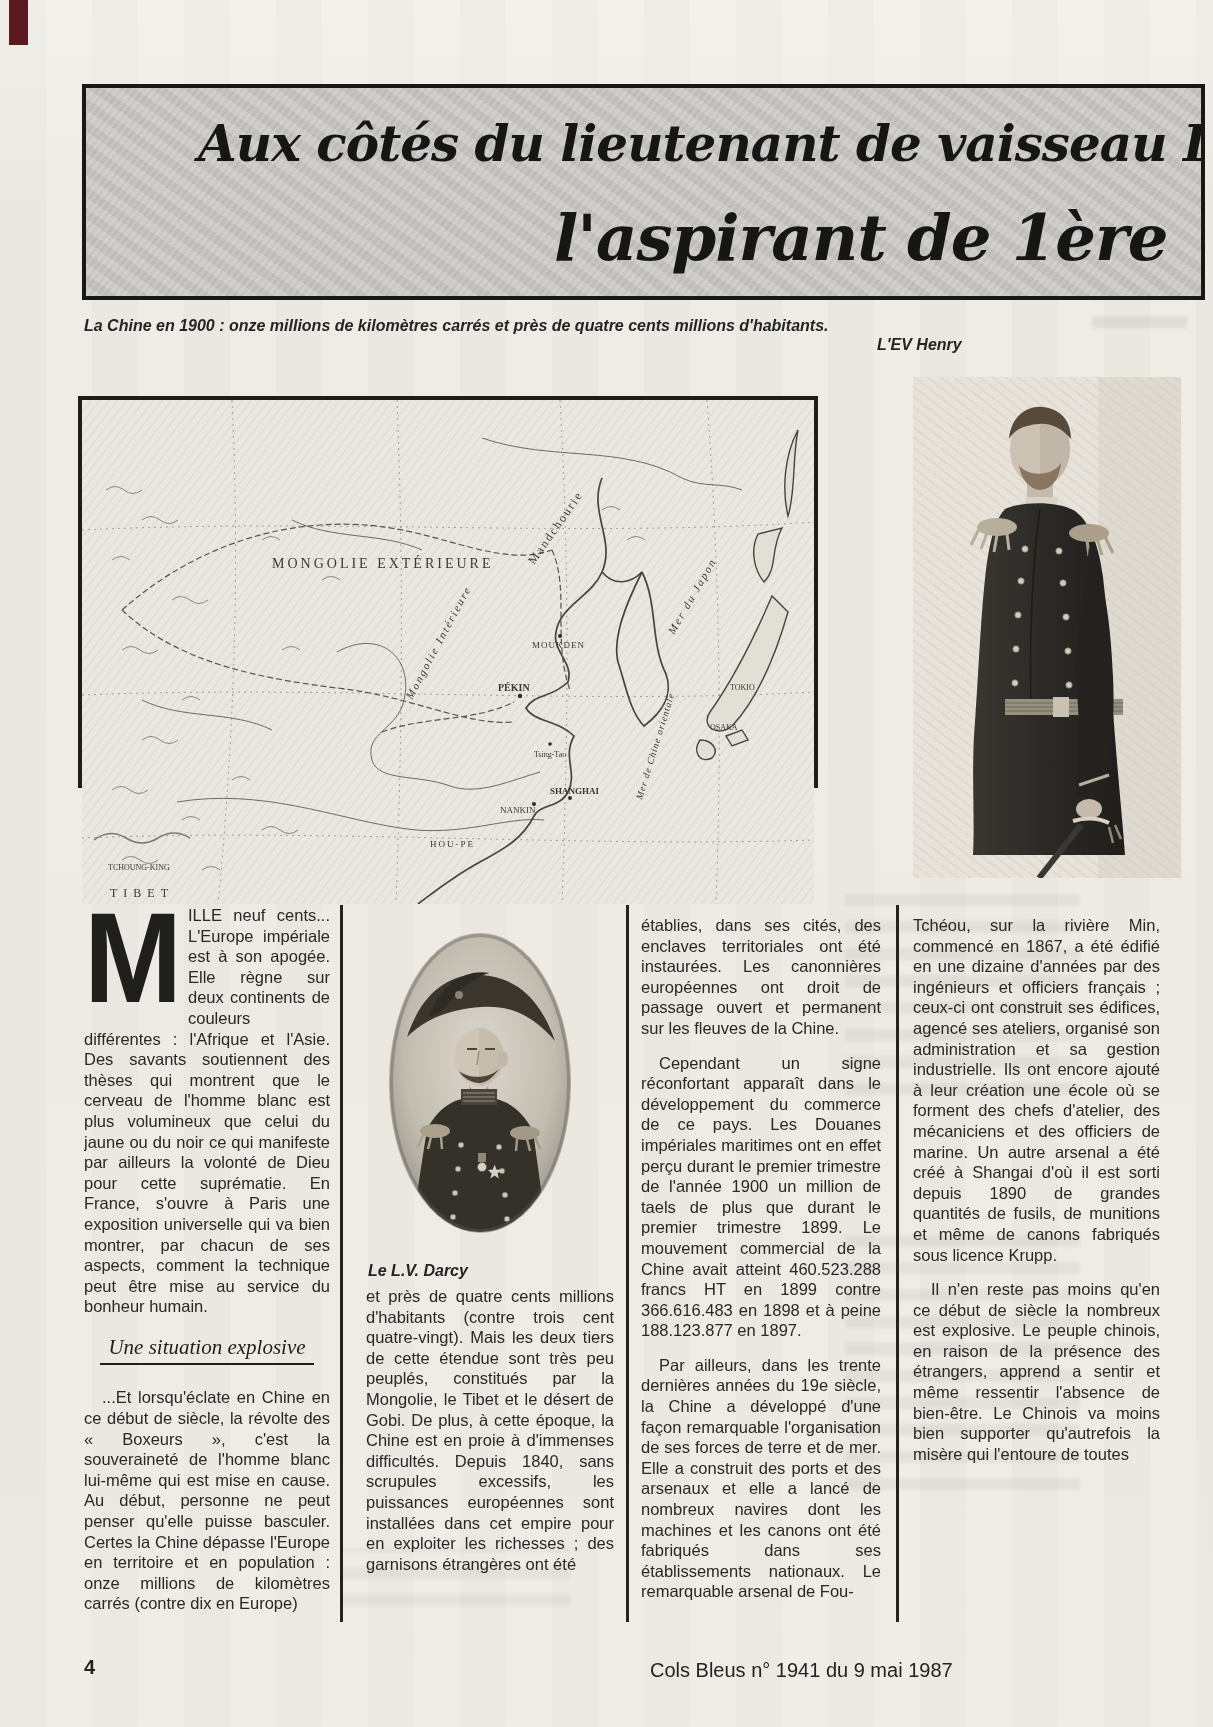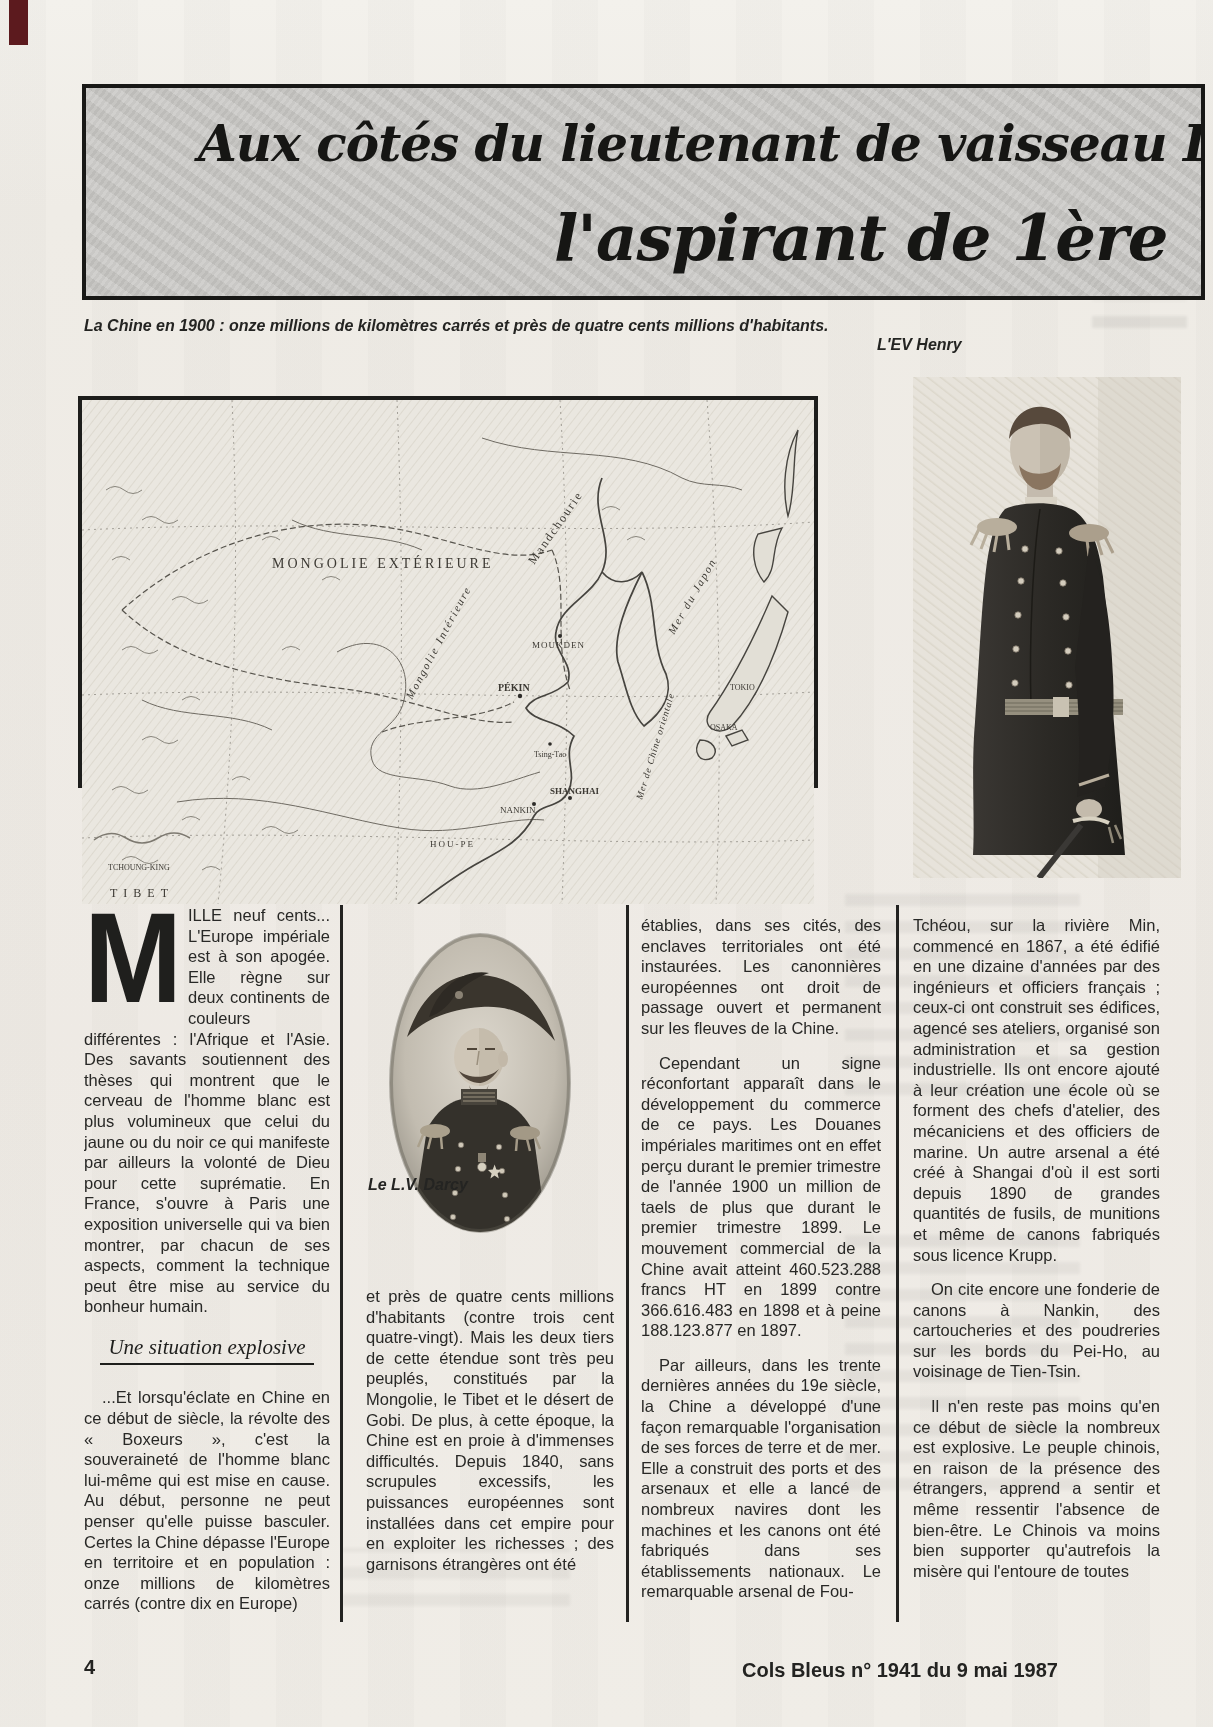--- a/index.html
+++ b/index.html
@@ -20,21 +20,21 @@
   #banner::after{content:"";position:absolute;inset:0;
             background:repeating-linear-gradient(35deg,rgba(255,255,255,.10) 0 9px,rgba(0,0,0,.03) 9px 18px);}
   .headline{position:absolute;white-space:nowrap;font-family:"DejaVu Serif","Liberation Serif",serif;
             font-style:italic;font-weight:bold;color:#161614;z-index:2;letter-spacing:-1px;}
   #headline-1{left:112px;top:26px;font-size:50px;}
   #headline-2{left:468px;top:112px;font-size:64px;}
   
   .caption{font-size:16px;font-weight:bold;font-style:italic;color:#242422;white-space:nowrap;}
   #map-caption{left:84px;top:317px;}
   #henry-caption{left:877px;top:336px;}
-  #darcy-caption{left:368px;top:1176px;}
+  #darcy-caption{left:368px;top:1262px;}
   
   #map-frame{left:78px;top:368px;width:740px;height:392px;box-sizing:border-box;border:4px solid #1d1d1b;background:#e9e6df;margin-top:28px;}
   #henry-photo{left:913px;top:377px;width:268px;height:501px;}
   #darcy-photo{left:389px;top:933px;width:182px;height:300px;}
   
   .col{position:absolute;font-size:16.5px;line-height:20.6px;color:#28282       6;color:#282826;overflow:hidden;}
   #col1{left:84px;top:905px;width:246px;height:740px;}
   #col2{left:366px;top:1286px;width:248px;height:354px;}
   #col3{left:641px;top:915px;width:240px;height:727px;}
   #col4{left:913px;top:915px;width:247px;height:727px;}
@@ -43,21 +43,21 @@
   .dropcap{float:left;width:96px;height:106px;margin:4px 8px 0 0;
            font-size:128px;line-height:98px;font-weight:bold;color:#1f1f1d;
            font-family:"Liberation Sans",sans-serif;transform:scaleX(.92);transform-origin:left top;}
   .subhead-wrap{text-align:center;margin:20px 0 22px 0;}
   .subhead{display:inline-block;font-family:"Liberation Serif",serif;font-style:italic;
            font-size:21px;color:#1e1e1c;padding:0 8px 6px 8px;border-bottom:2.5px solid #1e1e1c;}
   .vrule{position:absolute;top:905px;height:717px;width:3px;background:#232321;}
   #vrule-1{left:340px;} #vrule-2{left:626px;} #vrule-3{left:896px;}
   
   #page-number{left:84px;top:1656px;font-size:20px;font-weight:bold;color:#232321;}
-  #footer-issue{left:650px;top:1659px;width:500px;text-align:center;font-size:20px;font-weight:bold;color:#232321;}
+  #footer-issue{left:650px;top:1659px;width:500px;text-align:left;font-size:20px;font-weight:normal;color:#232321;}
   
   .bleed{position:absolute;opacity:.055;filter:blur(1.6px);
          background:repeating-linear-gradient(0deg,#3a3a38 0 12px,transparent 12px 27px);}
   #bleed-1{left:845px;top:880px;width:235px;height:215px;}
   #bleed-2{left:845px;top:1235px;width:235px;height:255px;}
   #bleed-3{left:342px;top:1548px;width:228px;height:58px;opacity:.05;}
   #bleed-4{left:1092px;top:300px;width:95px;height:28px;opacity:.08;}
   svg text{font-family:"Liberation Serif",serif;}
 </style>
 </head>
@@ -276,21 +276,20 @@
   </div>
 
   <div class="col" id="col3">
     <p>établies, dans ses cités, des enclaves territoriales ont été instaurées. Les canonnières européennes ont droit de passage ouvert et permanent sur les fleuves de la Chine.</p>
     <p class="indent">Cependant un signe réconfortant apparaît dans le développement du commerce de ce pays. Les Douanes impériales maritimes ont en effet perçu durant le premier trimestre de l'année 1900 un million de taels de plus que durant le premier trimestre 1899. Le mouvement commercial de la Chine avait atteint 460.523.288 francs HT en 1899 contre 366.616.483 en 1898 et à peine 188.123.877 en 1897.</p>
     <p class="indent">Par ailleurs, dans les trente dernières années du 19e siècle, la Chine a développé d'une façon remarquable l'organisation de ses forces de terre et de mer. Elle a construit des ports et des arsenaux et elle a lancé de nombreux navires dont les machines et les canons ont été fabriqués dans ses établissements nationaux. Le remarquable arsenal de Fou-</p>
   </div>
 
   <div class="col" id="col4">
     <p>Tchéou, sur la rivière Min, commencé en 1867, a été édifié en une dizaine d'années par des ingénieurs et officiers français ; ceux-ci ont construit ses édifices, agencé ses ateliers, organisé son administration et sa gestion industrielle. Ils ont encore ajouté à leur création une école où se forment des chefs d'atelier, des mécaniciens et des officiers de marine. Un autre arsenal a été créé à Shangai d'où il est sorti depuis 1890 de grandes quantités de fusils, de munitions et même de canons fabriqués sous licence Krupp.</p>
-    <p class="indent">On cite encore une fonderie de canons à Nankin, des cartoucheries et des poudreries sur les bords du Pei-Ho, au voisinage de Tien-Tsin.</p>
     <p class="indent">Il n'en reste pas moins qu'en ce début de siècle la nombreux est explosive. Le peuple chinois, en raison de la présence des étrangers, apprend a sentir et même ressentir l'absence de bien-être. Le Chinois va moins bien supporter qu'autrefois la misère qui l'entoure de toutes</p>
   </div>
 
   <div class="bleed" id="bleed-1"></div>
   <div class="bleed" id="bleed-2"></div>
   <div class="bleed" id="bleed-3"></div>
   <div class="bleed" id="bleed-4"></div>
 
   <div class="abs" id="page-number">4</div>
   <div class="abs" id="footer-issue">Cols Bleus n° 1941 du 9 mai 1987</div>

